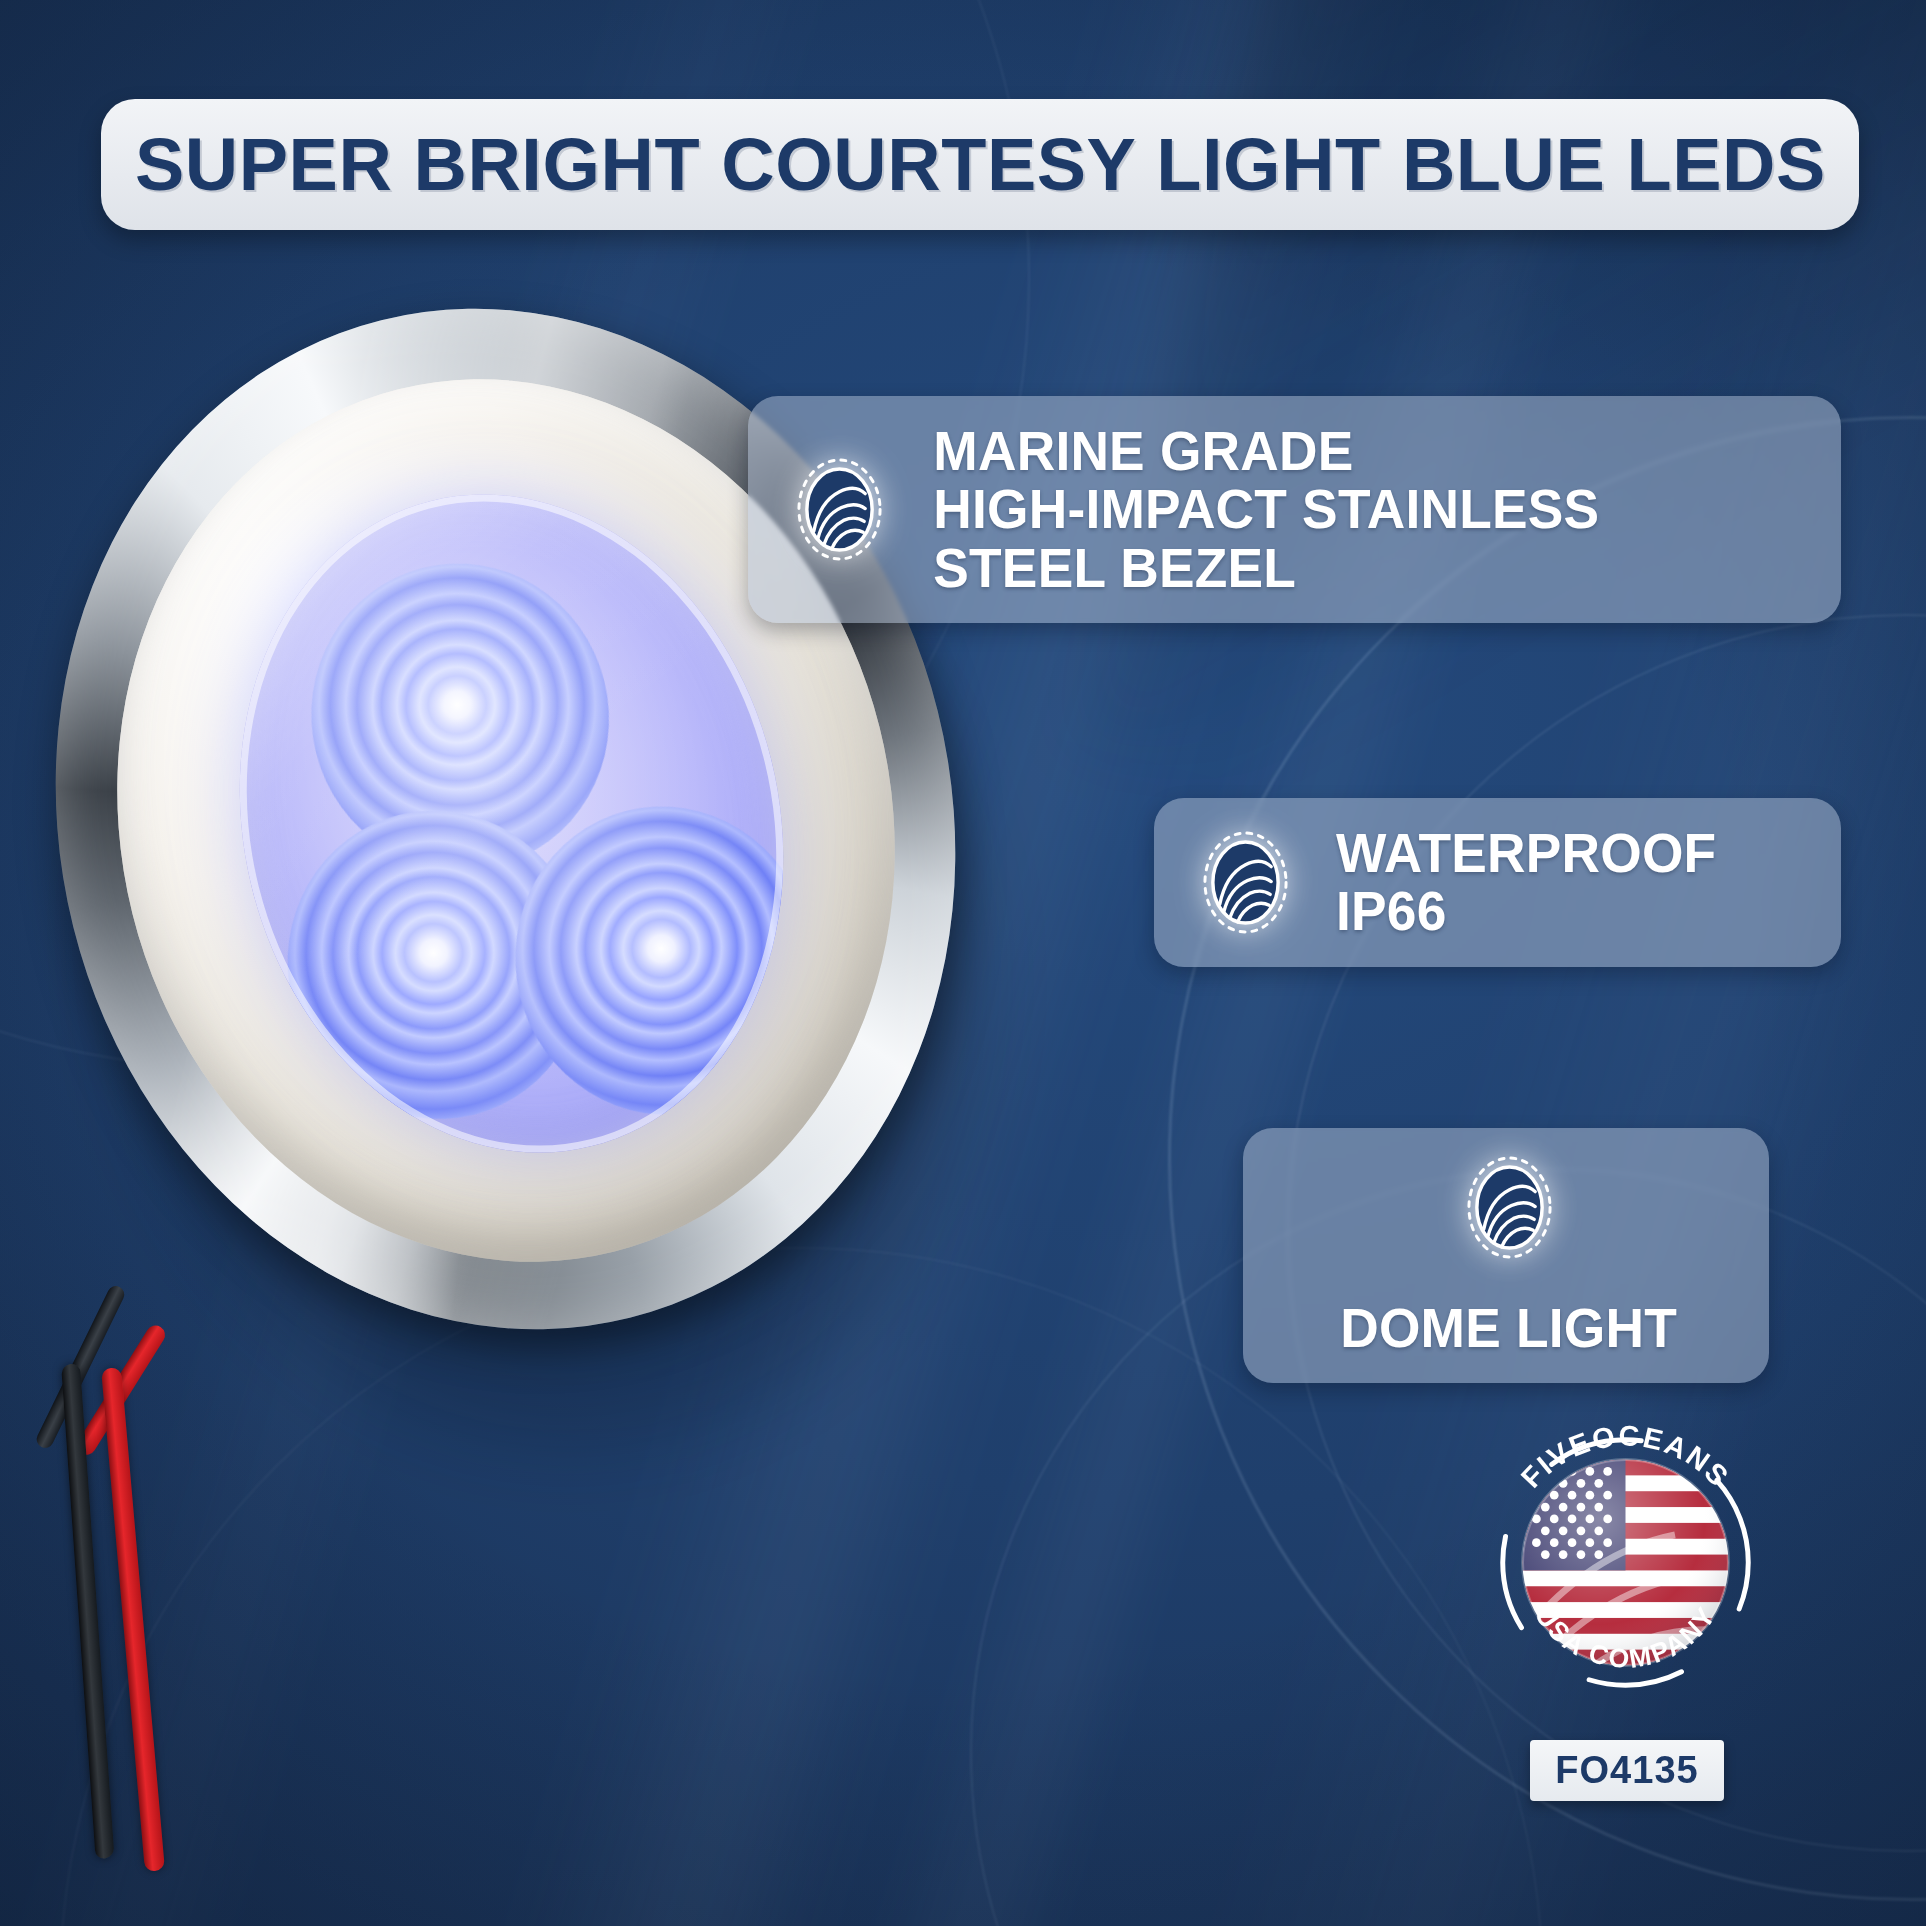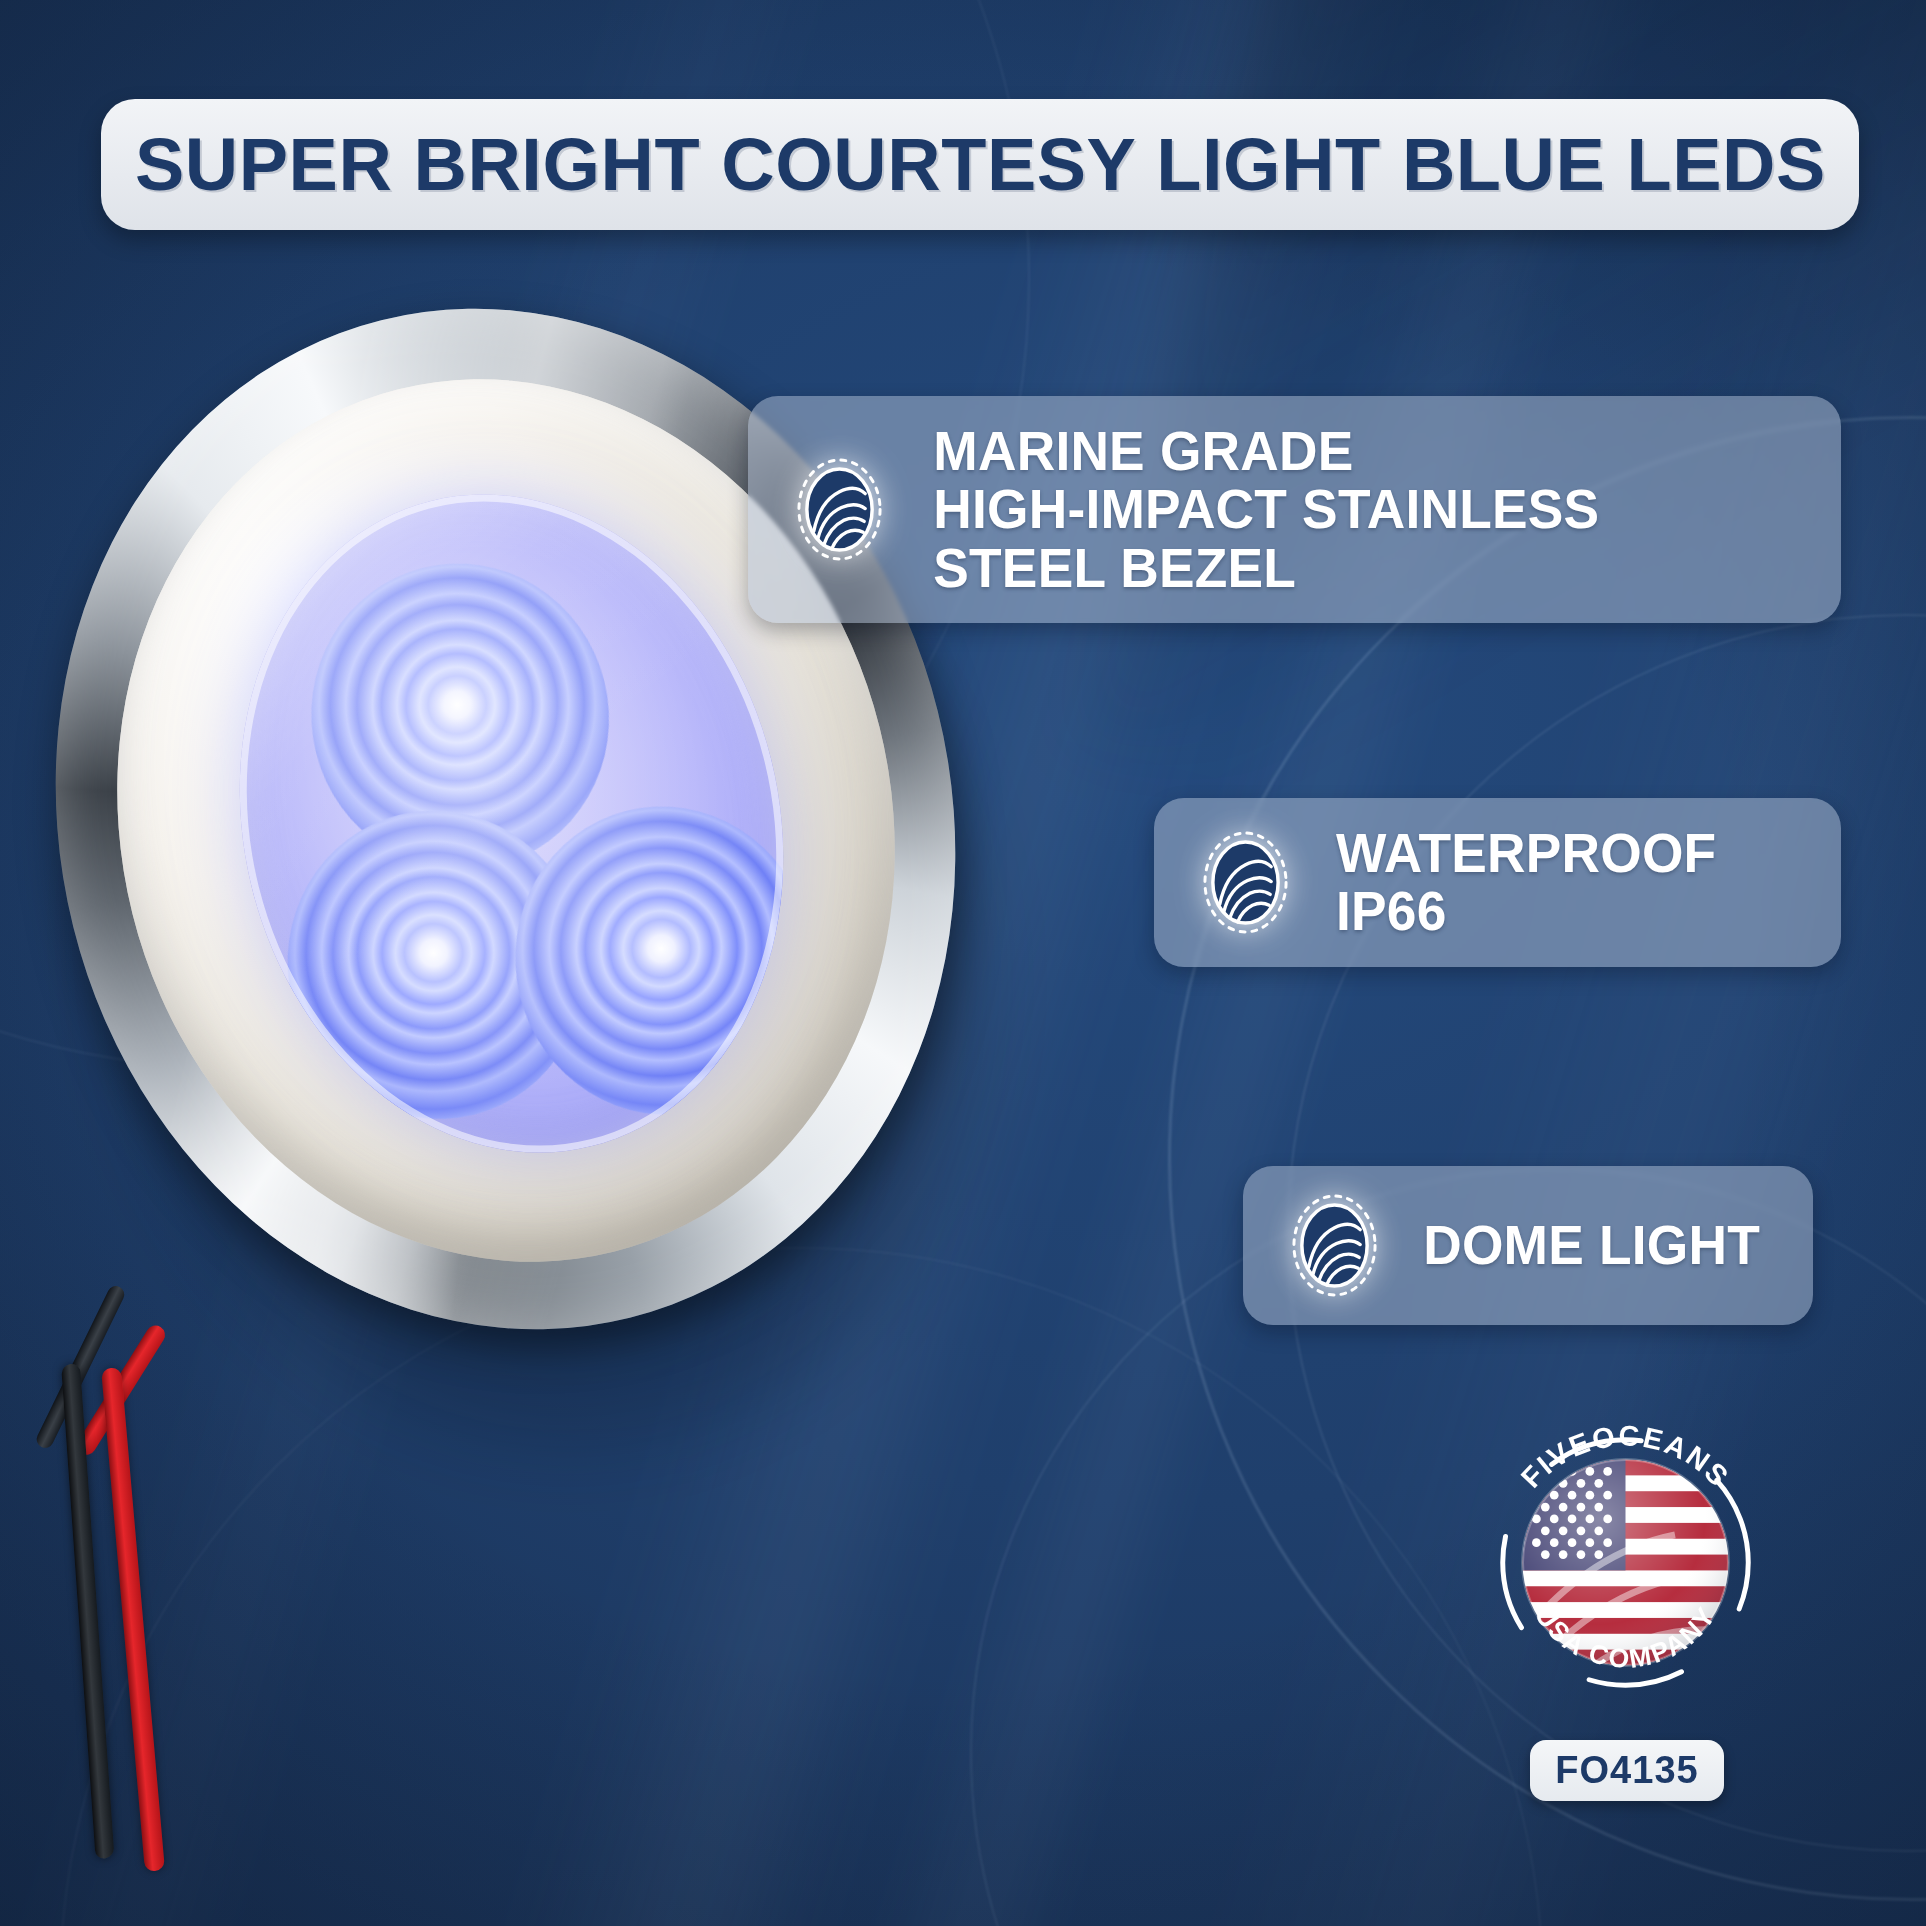--- a/index.html
+++ b/index.html
@@ -247,21 +247,21 @@
     font-size: 55px;
     font-weight: 700;
     line-height: 1.06;
     letter-spacing: 0.2px;
     text-shadow: 0 2px 4px rgba(20,35,60,0.35);
     white-space: pre-line;
     transform: scaleX(0.97);
   }
   #feat-0 { left: 748px;  top: 396px;  width: 1093px; }
   #feat-1 { left: 1154px; top: 798px;  width: 687px;  }
-  #feat-2 { left: 1243px; top: 1166px; width: 570px;  }
+  #feat-2 { left: 1243px; top: 1128px; width: 526px; flex-direction: column;  }
 
   
   .wave-badge {
     position: relative;
     flex: 0 0 auto;
     width: 91px; height: 107px;
     filter: drop-shadow(0 0 16px rgba(255,255,255,0.85));
   }
   .wave-badge svg { display: block; width: 100%; height: 100%; }
 
@@ -272,21 +272,21 @@
     width: 297px; height: 297px;
   }
   #usa-badge svg { display:block; width:100%; height:100%; }
 
   
   #sku-pill {
     position: absolute;
     left: 1530px; top: 1740px;
     width: 194px; height: 61px;
     background: linear-gradient(180deg, #f4f6f8, #e6eaef);
-    border-radius: 16px;
+    border-radius: 4px;
     box-shadow: 0 5px 12px rgba(0,0,0,0.32);
     display: flex; align-items: center; justify-content: center;
   }
   .sku-text {
     color: #1d3a68;
     font-size: 38px;
     font-weight: 700;
     letter-spacing: 1px;
   }
 </style>

